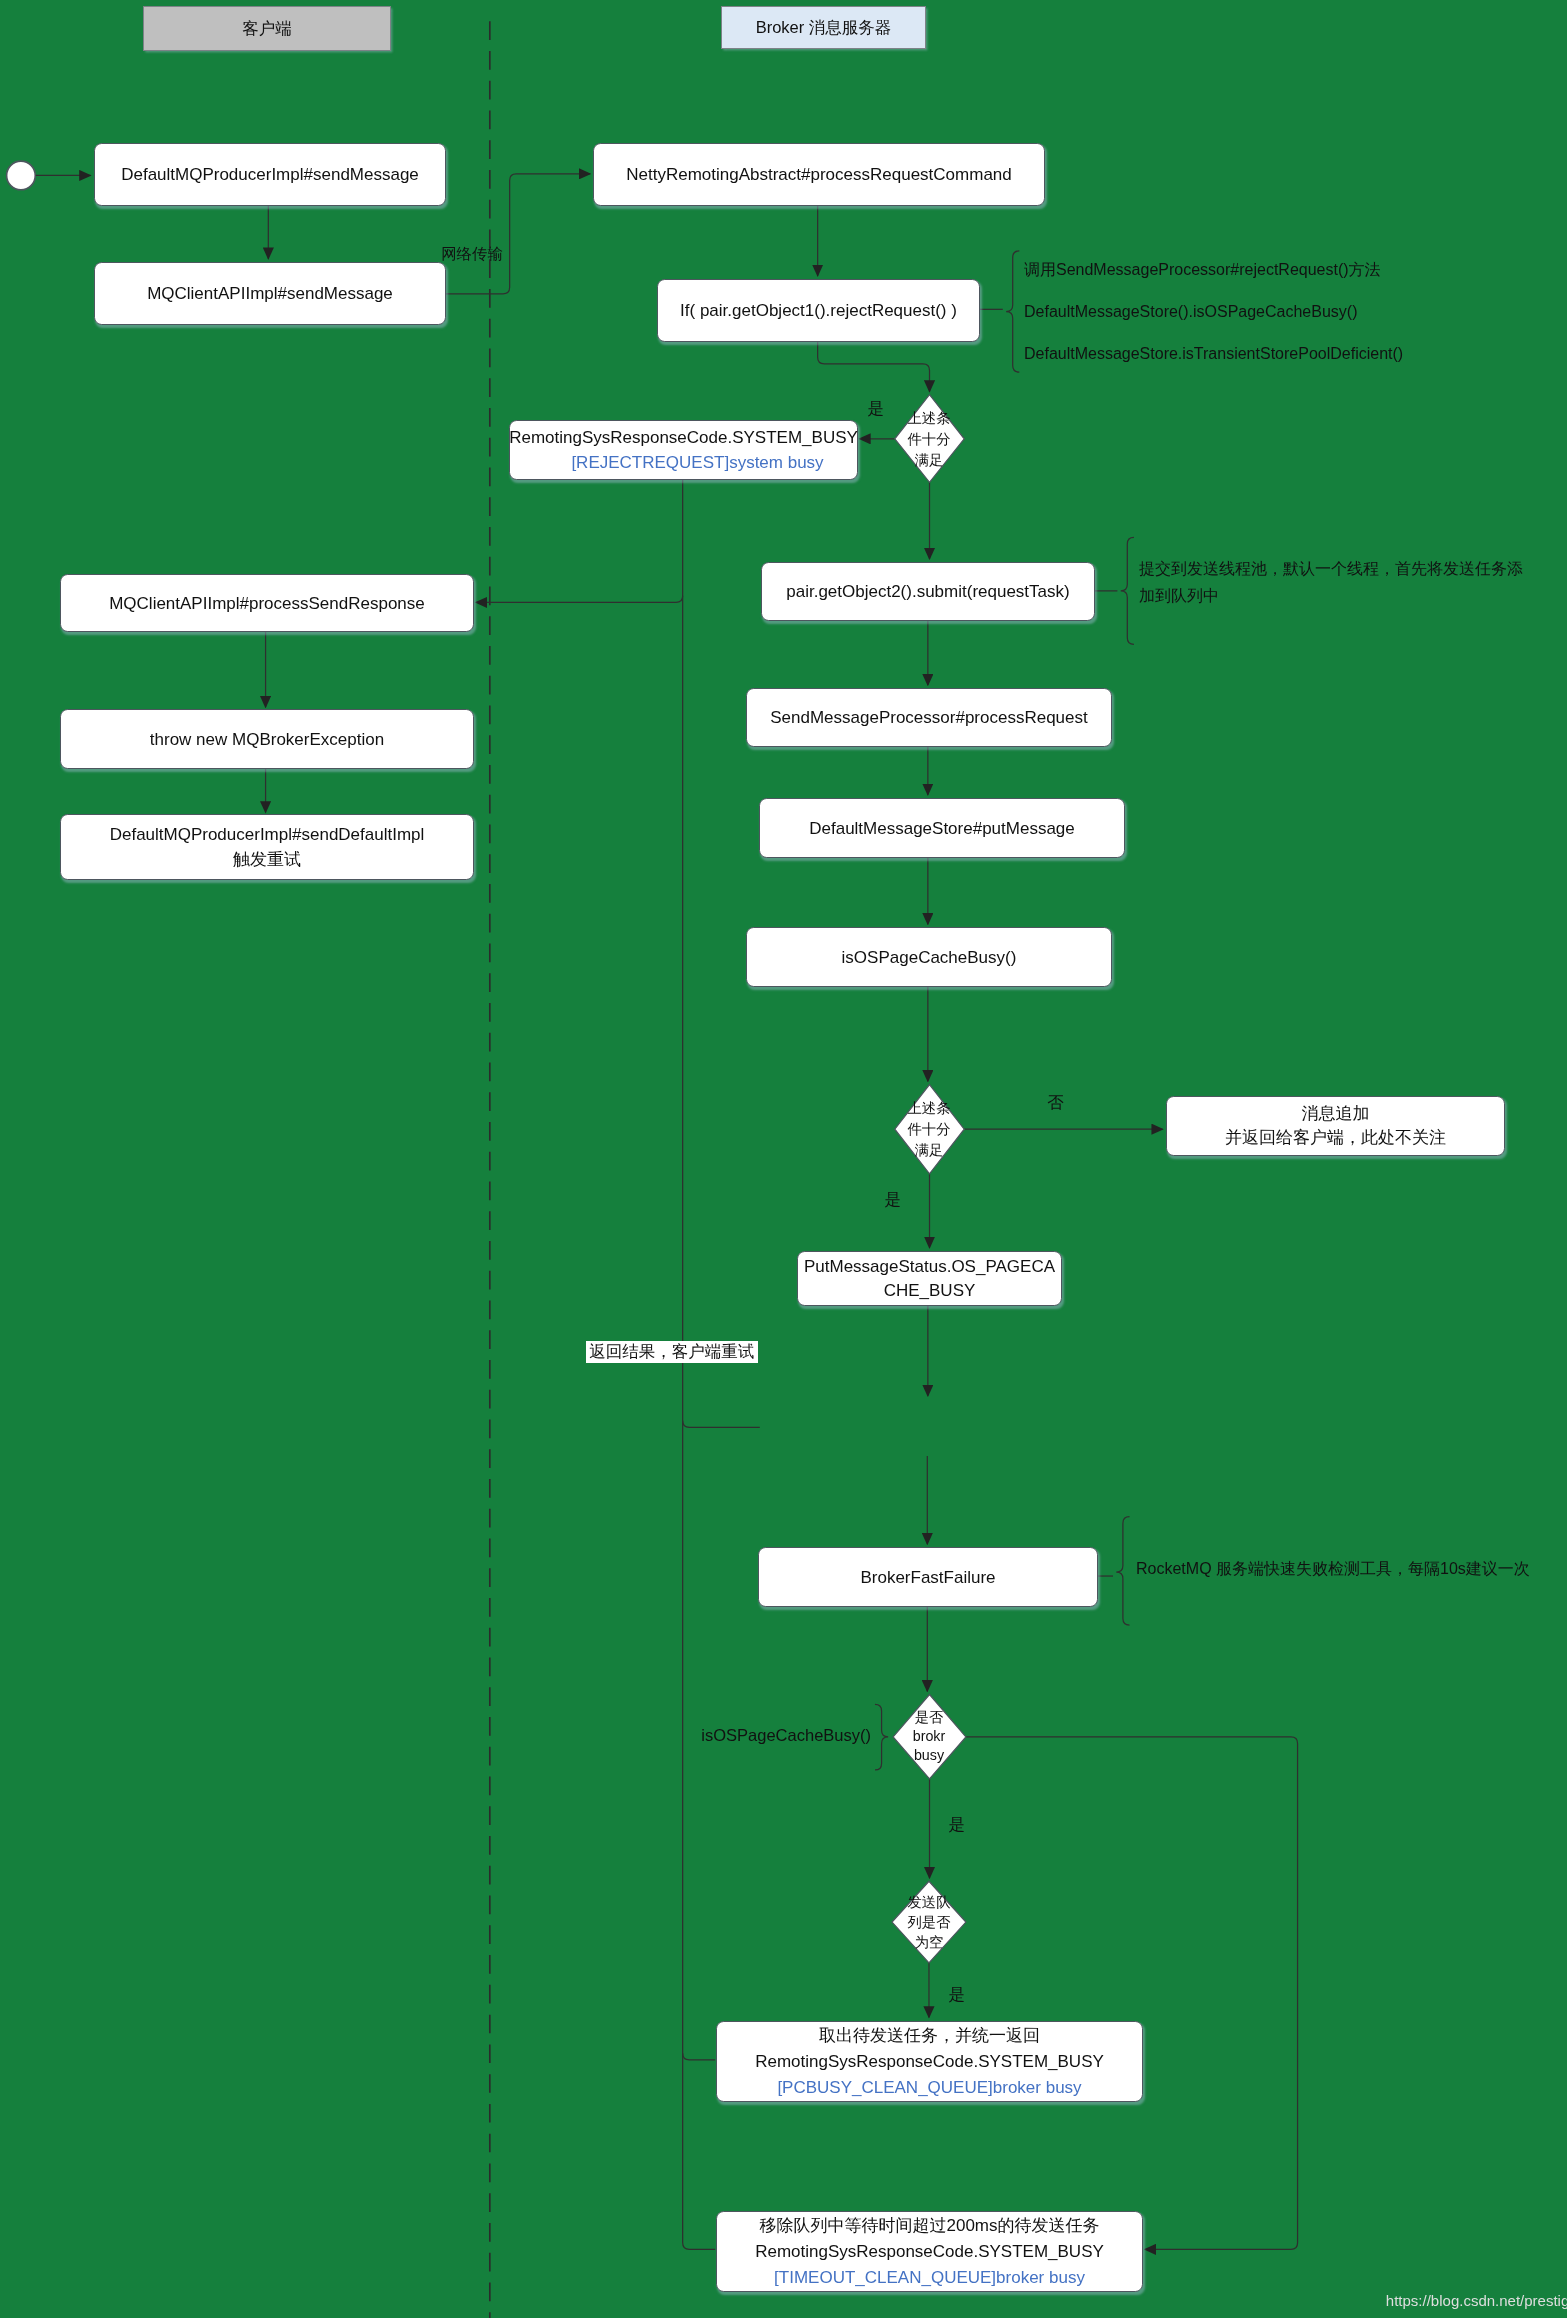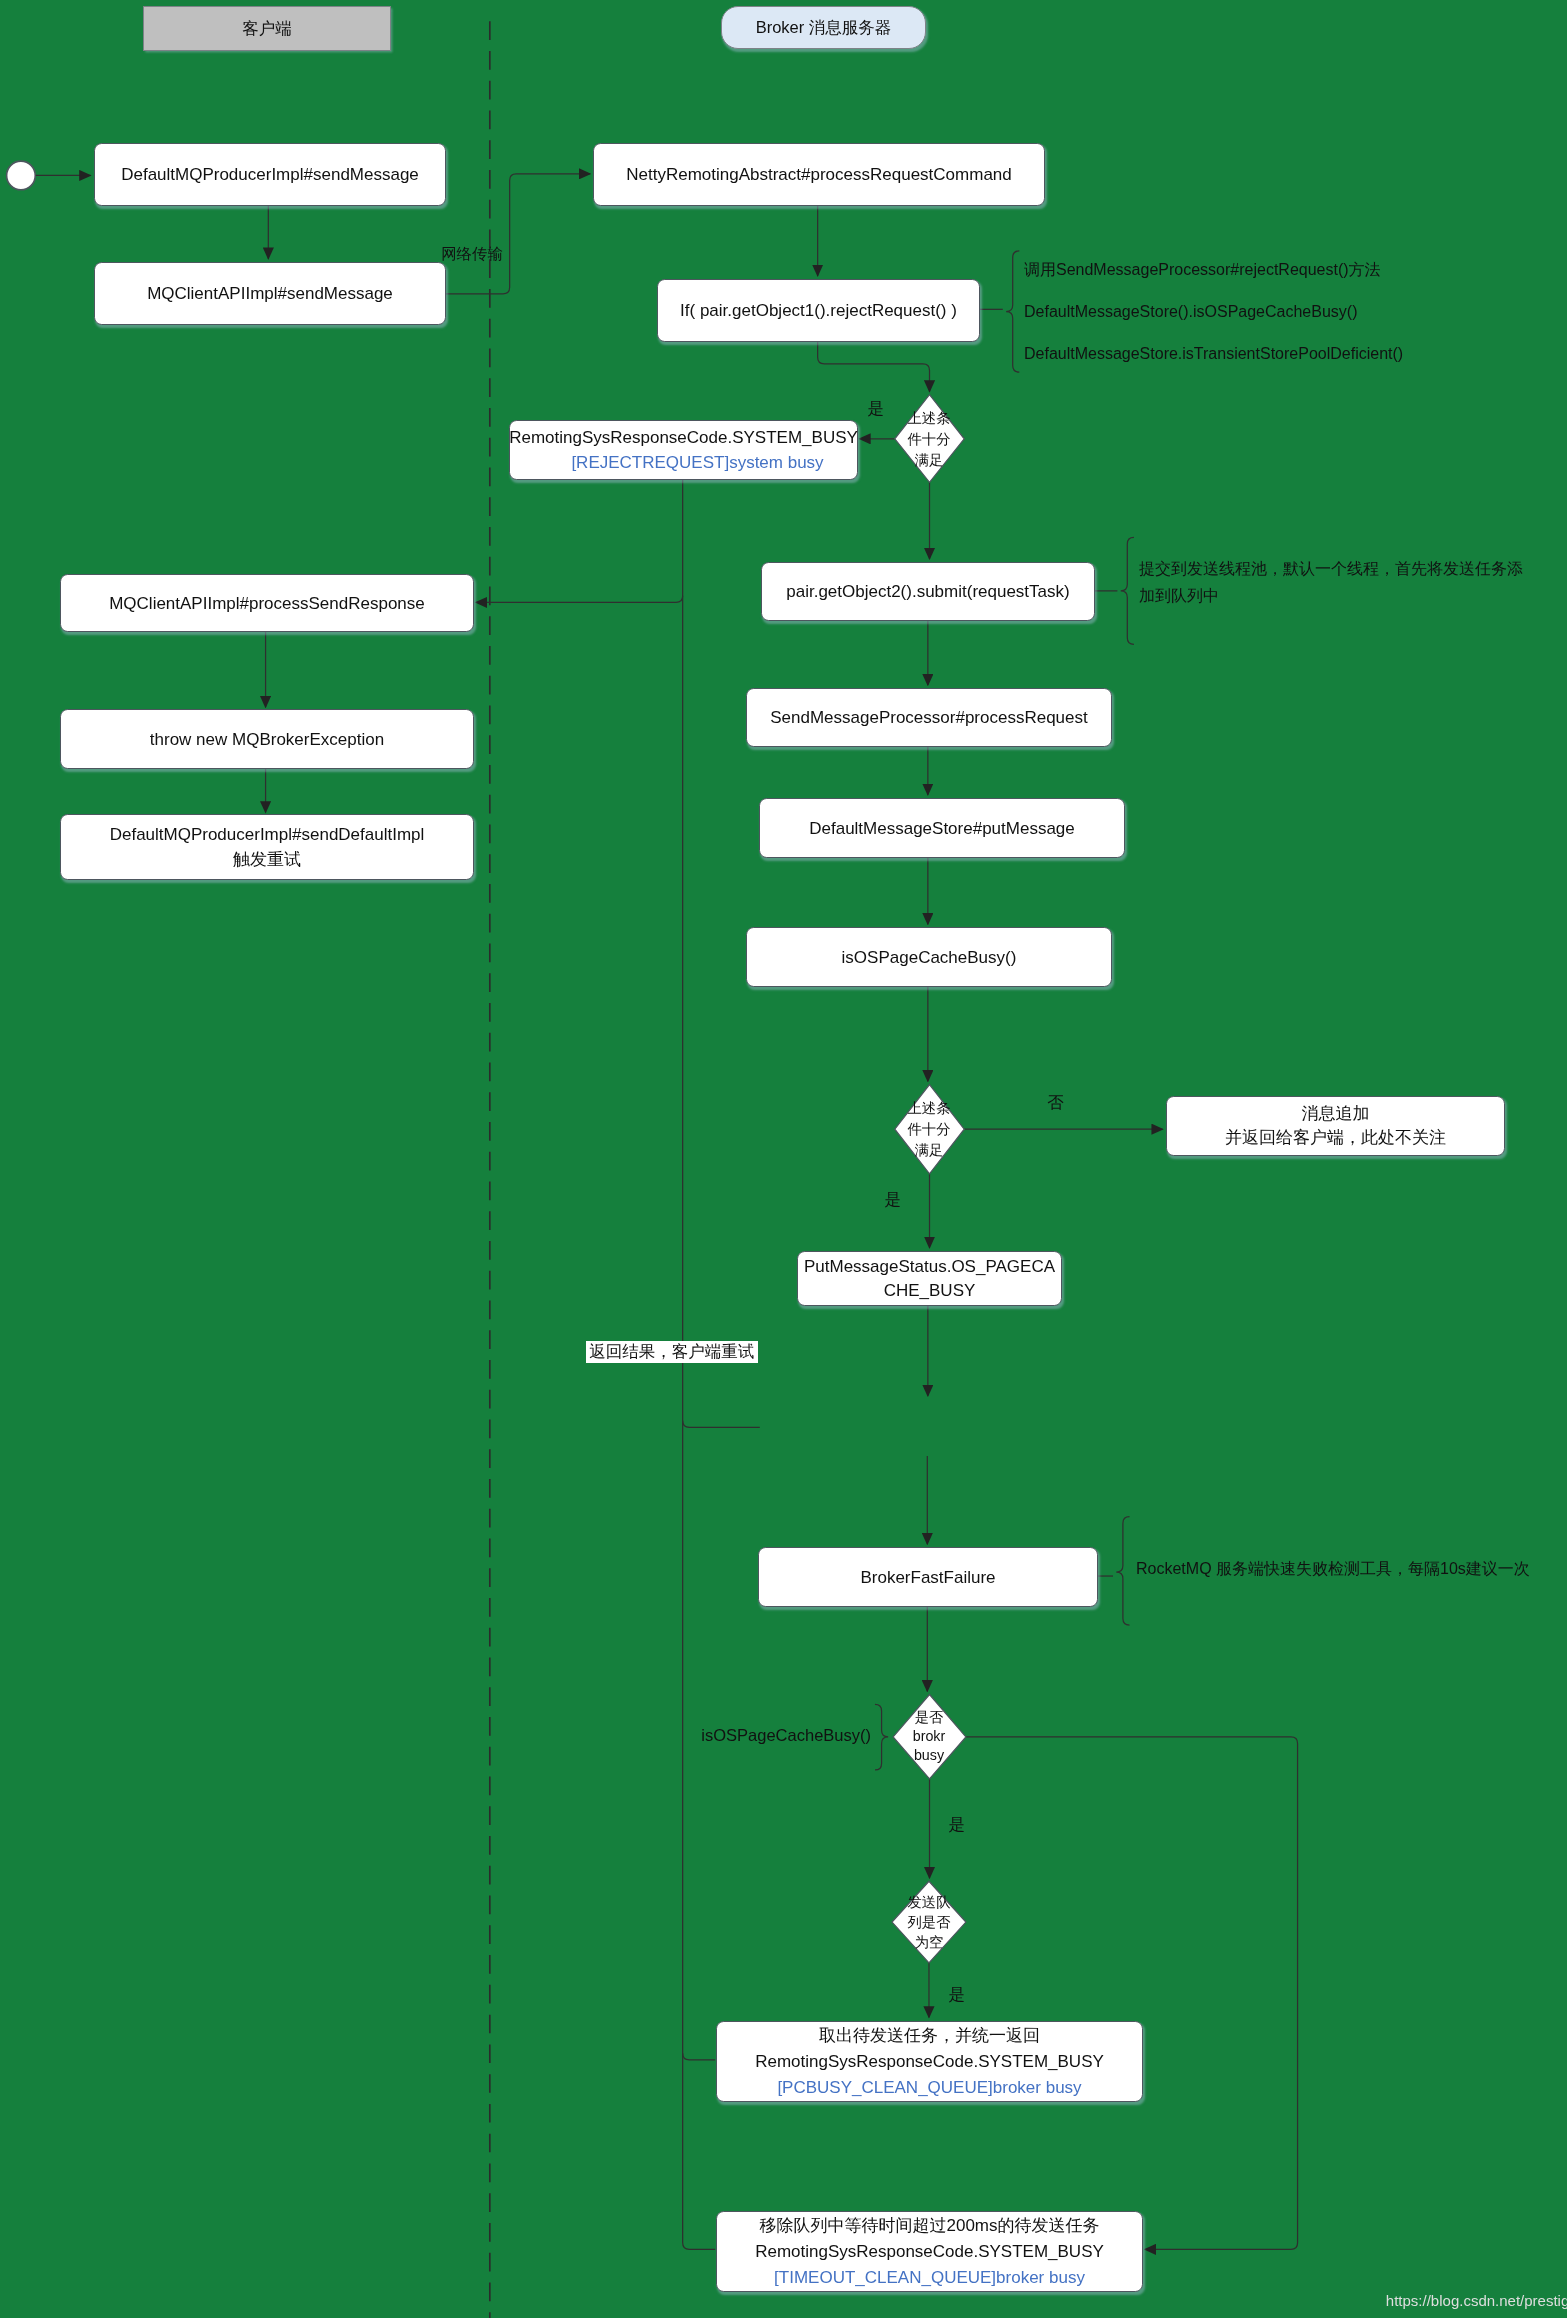--- a/index.html
+++ b/index.html
@@ -86,21 +86,21 @@
       <polygon points="1687,716 1750,796 1687,875 1624,796"></polygon>
       <polygon points="1687,1968 1750,2049 1687,2130 1624,2049"></polygon>
       <polygon points="1687,3075 1753,3152 1687,3228 1621,3152"></polygon>
       <polygon points="1686,3414 1753,3488 1686,3562 1619,3488"></polygon>
     </g>
   </svg>
 
   <div class="lane-header hdr-client" style="left: 143px; top: 6px; width: 246px; height: 43px; background: rgb(191, 191, 191);">
       <span>客户端</span>
     </div>
-  <div class="lane-header hdr-broker" style="left: 721px; top: 6px; width: 203px; height: 41px; background: rgb(220, 232, 245); border-radius: 17px;">
+  <div class="lane-header hdr-broker" style="left: 721px; top: 6px; width: 203px; height: 41px; background: rgb(220, 232, 245);">
       <span>Broker 消息服务器</span>
     </div>
 
   <div class="box" style="left:94px;top:143px;width:350px;height:61px;">
       <div>DefaultMQProducerImpl#sendMessage</div>
     </div>
   <div class="box" style="left:94px;top:262px;width:350px;height:61px;">
       <div>MQClientAPIImpl#sendMessage</div>
     </div>
   <div class="box" style="left:60px;top:574px;width:412px;height:56px;">

